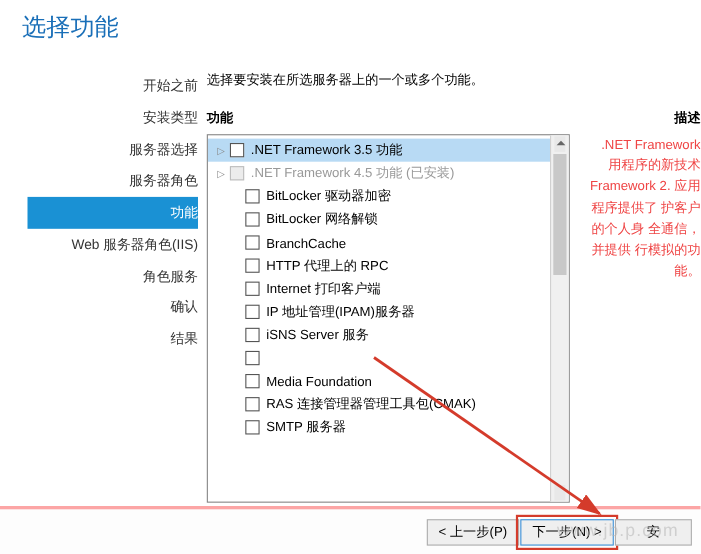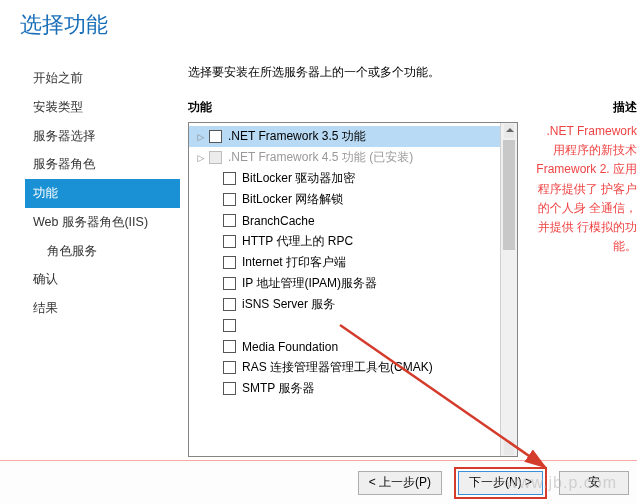--- a/index.html
+++ b/index.html
@@ -26,20 +26,21 @@
       width: 155px;
       flex-shrink: 0;
       padding-top: 10px;
     }
     .sidebar-item {
       padding: 5px 0 5px 8px;
       color: #333;
       font-size: 12.5px;
       cursor: pointer;
       line-height: 1.5;
+      text-align: right;
     }
     .sidebar-item.active {
       background: #1a91d4;
       color: #fff;
     }
     .sidebar-item.indent-1 { padding-left: 22px; }
     .content {
       flex: 1;
       padding: 10px 0 0 8px;
     }
@@ -145,26 +146,26 @@
     .desc-text {
       font-size: 12px;
       color: #ef4444;
       line-height: 1.6;
       overflow: hidden;
     }
     .footer {
       position: absolute;
       bottom: 0; left: 0; right: 0;
       height: 44px;
-      border-top: 1px solid #fca5a5;
+      border-top: 3px solid #fca5a5;
       display: flex;
       justify-content: flex-end;
       align-items: center;
       padding-right: 8px;
-      gap: 16px;
+      gap: 1px;
       background: #fdfdfd;
     }
     .btn {
       height: 24px;
       min-width: 70px;
       border: 1px solid #adadad;
       background: #efefef;
       font-size: 12px;
       padding: 0 10px;
       cursor: pointer;

